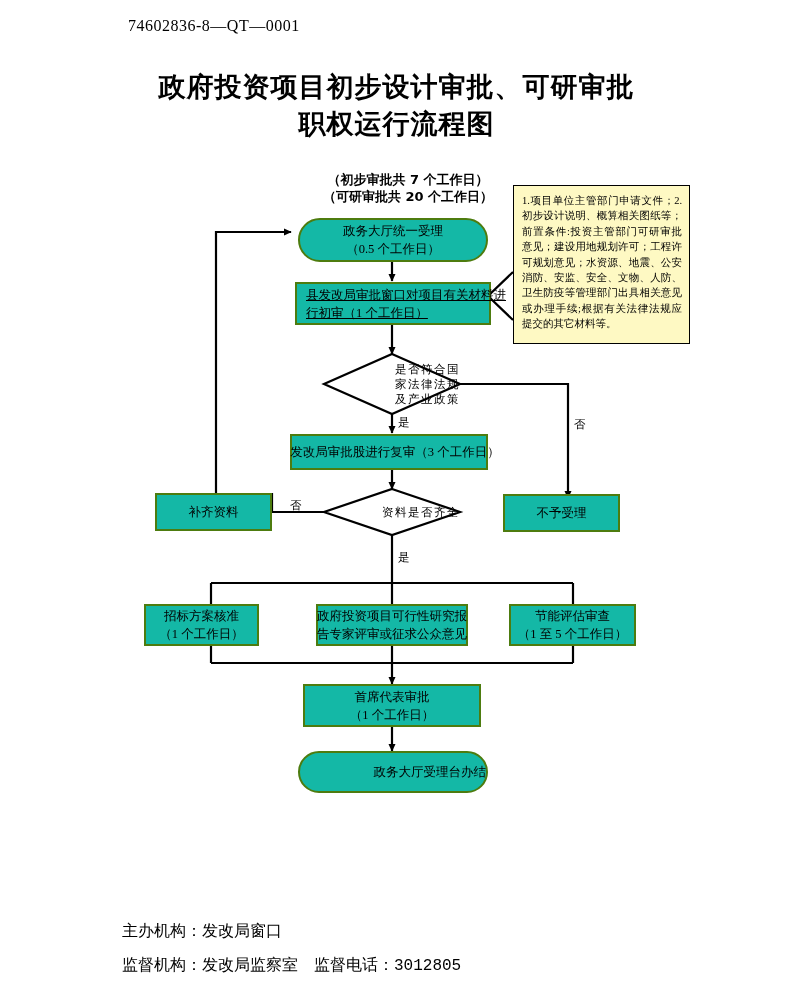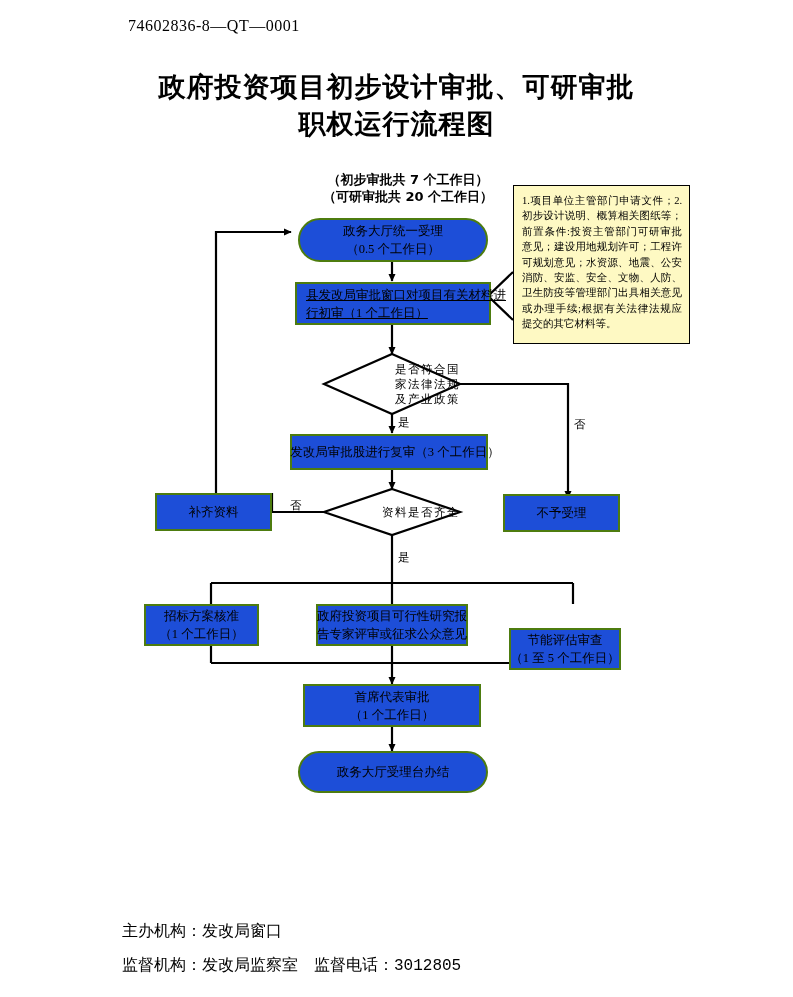--- a/index.html
+++ b/index.html
@@ -33,21 +33,21 @@
     font-weight:700;font-size:13px;line-height:17px;
     text-align:center;white-space:nowrap;
   }
 
   
   .wires{position:absolute;left:0;top:0;width:793px;height:997px;pointer-events:none;}
 
   
   .node{
     position:absolute;box-sizing:border-box;
-    border:2px solid #4d7c0f;background:#1d4ed8;
+    border:2px solid #4d7c0f;background:#14b8a6;
     display:flex;flex-direction:column;align-items:center;justify-content:center;
     font-size:12.5px;line-height:18px;text-align:center;
     font-family:"Liberation Serif","DejaVu Serif",serif;
   }
   .node.lead{align-items:flex-start;text-align:left;padding-left:9px;text-decoration:underline;}
   .node.stadium{border-radius:999px;border-width:2px;}
   .node span{display:block;white-space:nowrap;}
 
   
   .diamond{position:absolute;}
@@ -196,31 +196,31 @@
   <div class="node" style="left:144px;top:604px;width:115px;height:42px;">
     <span>招标方案核准</span>
     <span>（1 个工作日）</span>
   </div>
 
   <div class="node" style="left:316px;top:604px;width:152px;height:42px;">
     <span>政府投资项目可行性研究报</span>
     <span>告专家评审或征求公众意见</span>
   </div>
 
-  <div class="node" style="left:509px;top:628px;width:112px;height:42px;">
+  <div class="node" style="left:509px;top:604px;width:127px;height:42px;">
     <span>节能评估审查</span>
     <span>（1 至 5 个工作日）</span>
   </div>
 
   <div class="node" style="left:303px;top:684px;width:178px;height:43px;">
     <span>首席代表审批</span>
     <span>（1 个工作日）</span>
   </div>
 
-  <div class="node stadium" style="left:298px;top:751px;width:190px;height:42px;">
+  <div class="node stadium" style="left:298px;top:751px;width:190px;height:42px;align-items:flex-end;">
     <span>政务大厅受理台办结</span>
   </div>
 
   <div class="notes" style="left:513px;top:185px;width:177px;height:159px;">
     <p>1.项目单位主管部门申请文件；2.初步设计说明、概算相关图纸等；前置条件:投资主管部门可研审批意见；建设用地规划许可；工程许可规划意见；水资源、地震、公安消防、安监、安全、文物、人防、卫生防疫等管理部门出具相关意见或办理手续;根据有关法律法规应提交的其它材料等。</p>
   </div>
 
   <div class="footer">
     <div>主办机构：发改局窗口</div>
     <div>监督机构：发改局监察室　监督电话：3012805</div>

